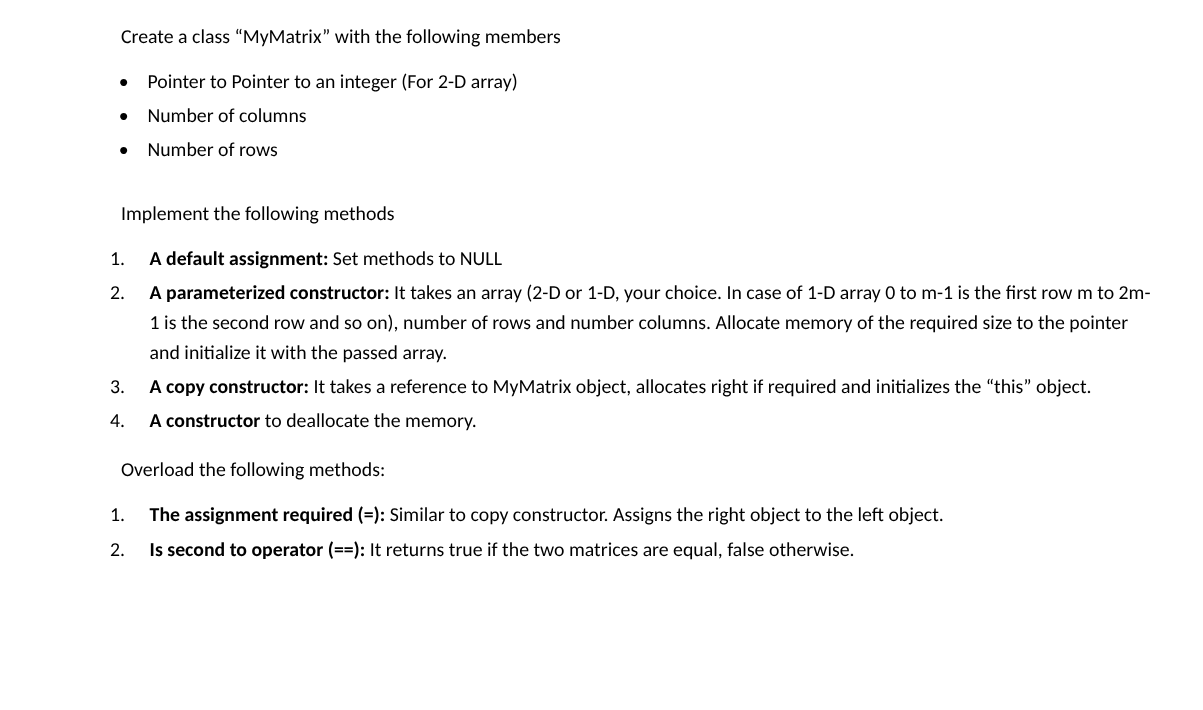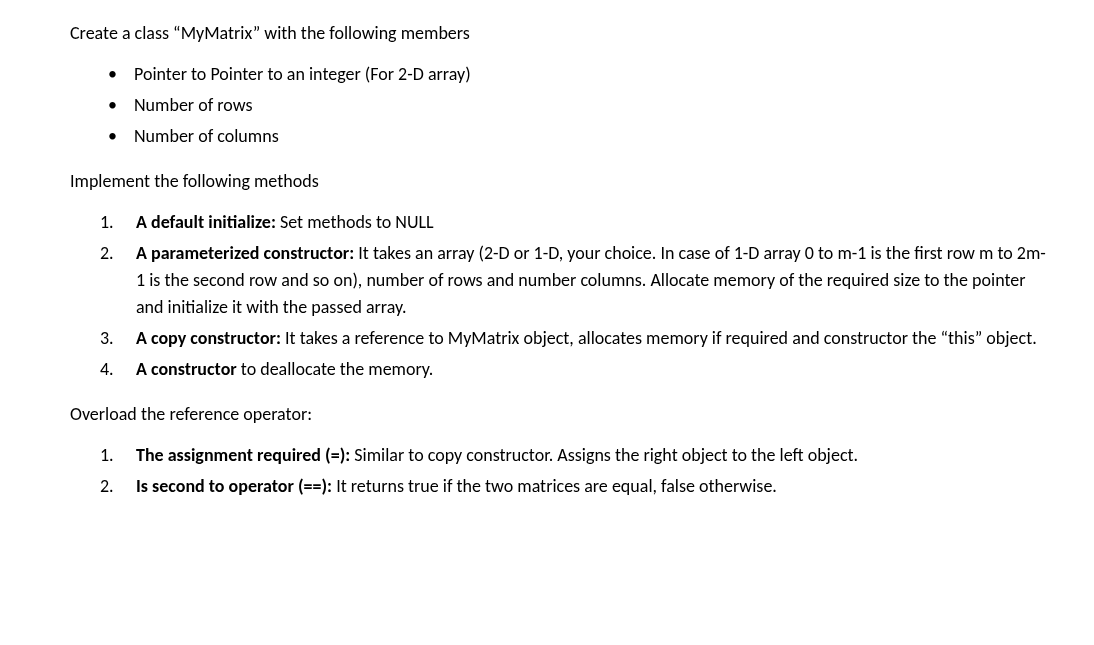--- a/index.html
+++ b/index.html
@@ -11,25 +11,26 @@
       font-family: Calibri, 'Segoe UI', Arial, sans-serif;
       font-size: 18px;
       color: #000;
       background: #fff;
       padding: 20px 40px 30px 70px;
       line-height: 1.5;
       width: 1094px;
     }
     .para {
       margin-bottom: 14px;
+      margin-left: 40px;
     }
     .bullet-list {
       list-style: none;
       padding-left: 38px;
-      margin-bottom: 18px;
+      margin-bottom: 31px;
     }
     .bullet-list li {
       position: relative;
       padding-left: 26px;
       margin-bottom: 4px;
     }
     .bullet-list li::before {
       content: "•";
       position: absolute;
       left: 0;
@@ -55,46 +56,46 @@
       font-weight: bold;
     }
   </style>
 </head>
 <body>
 
 <p class="para">Create a class “MyMatrix” with the following members</p>
 
 <ul class="bullet-list">
   <li>Pointer to Pointer to an integer (For 2-D array)</li>
+  <li>Number of columns</li>
   <li>Number of rows</li>
-  <li>Number of columns</li>
 </ul>
 
 <p class="para">Implement the following methods</p>
 
 <ol class="numbered-list">
   <li>
     <span class="num">1.</span>
-    <span class="bold">A default initialize: </span><span>Set methods to NULL</span>
+    <span class="bold">A default assignment: </span><span>Set methods to NULL</span>
   </li>
   <li>
     <span class="num">2.</span>
     <span class="bold">A parameterized constructor: </span><span>It takes an array (2-D or 1-D, your choice. In case of 1-D array 0 to m-1 is the first row m to 2m-1 is the second row and so on), number of rows and number columns. Allocate memory of the required size to the pointer and initialize it with the passed array.</span>
   </li>
   <li>
     <span class="num">3.</span>
-    <span class="bold">A copy constructor: </span><span>It takes a reference to MyMatrix object, allocates memory if required and constructor the “this” object.</span>
+    <span class="bold">A copy constructor: </span><span>It takes a reference to MyMatrix object, allocates right if required and initializes the “this” object.</span>
   </li>
   <li>
     <span class="num">4.</span>
     <span class="bold">A constructor </span><span>to deallocate the memory.</span>
   </li>
 </ol>
 
-<p class="para">Overload the reference operator:</p>
+<p class="para">Overload the following methods:</p>
 
 <ol class="numbered-list">
   <li>
     <span class="num">1.</span>
     <span class="bold">The assignment required (=): </span><span>Similar to copy constructor. Assigns the right object to the left object.</span>
   </li>
   <li>
     <span class="num">2.</span>
     <span class="bold">Is second to operator (==): </span><span>It returns true if the two matrices are equal, false otherwise.</span>
   </li>

